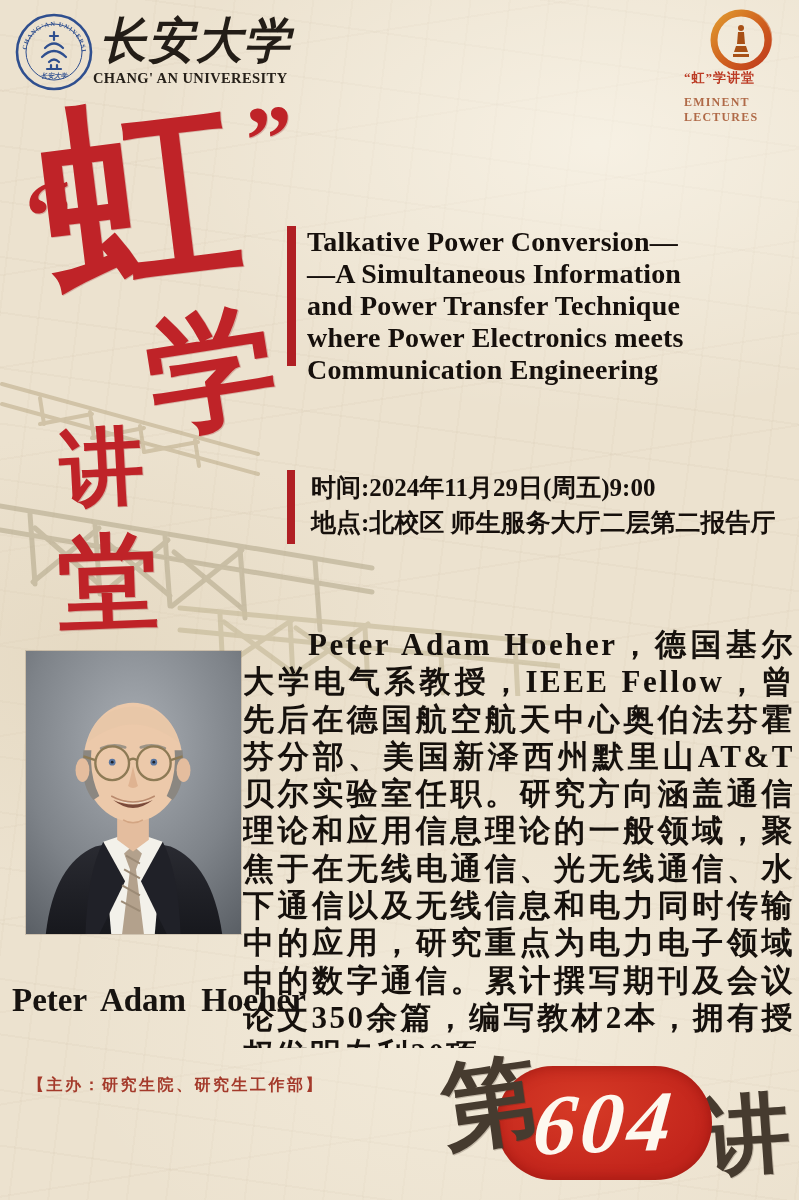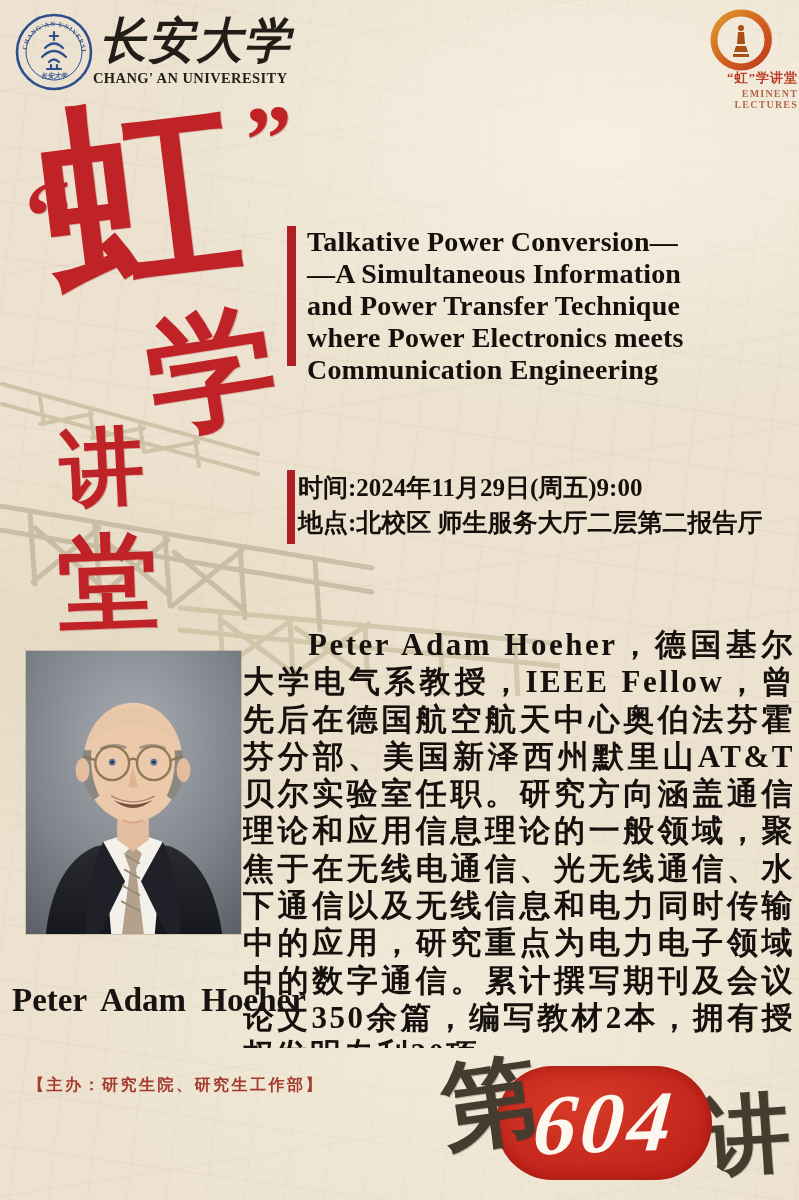--- a/index.html
+++ b/index.html
@@ -25,24 +25,24 @@
   .calligraphy {
     position:absolute; left:100px; top:10px; width:175px;
     font-size:46px; font-weight:bold; font-style:italic;
     letter-spacing:2px; color:#231d17; white-space:nowrap;
     transform:scaleY(1.05);
   }
   .univ-en {
     position:absolute; left:93px; top:70px;
     font-size:14.5px; font-weight:bold; letter-spacing:.4px; color:#262019;
   }
-  .series-logo { position:absolute; left:684px; top:6px; width:114px; text-align:right; }
+  .series-logo { position:absolute; left:684px; top:6px; width:114px; text-align:left; }
   .series-logo svg { display:block; margin:0 auto; }
   .series-logo .zh { font-size:13px; font-weight:bold; color:#bc3b24; letter-spacing:1px; margin-top:-3px; }
-  .series-logo .en { font-size:10px; font-weight:bold; color:#b06a48; letter-spacing:1.2px; margin-top:1px; }
+  .series-logo .en { font-size:12px; font-weight:bold; color:#b06a48; letter-spacing:1.2px; margin-top:8px; }
   
   .red-char { position:absolute; color:#bf2328; font-weight:bold; line-height:1;
               text-shadow:1px 1px 0 rgba(143,22,26,.25); }
   .q-open  { left:26px;  top:168px; font-size:95px;  transform:rotate(-6deg); }
   .c-hong  { left:42px;  top:96px;  font-size:195px; transform:rotate(-7deg); }
   .q-close { left:246px; top:92px;  font-size:95px;  transform:rotate(-4deg); }
   .c-xue   { left:148px; top:308px; font-size:128px; transform:rotate(-9deg); }
   .c-jiang { left:60px;  top:426px; font-size:84px;  transform:rotate(-3deg); }
   .c-tang  { left:58px;  top:533px; font-size:100px; transform:rotate(-2deg); }
   
@@ -50,21 +50,21 @@
   .red-bar { width:9px; background:#b01f24; }
   .title-bar { height:140px; }
   .title-text {
     margin-left:11px; width:495px;
     font-size:28px; font-weight:bold; line-height:32px;
     color:#16100c; letter-spacing:.2px;
   }
   
   .when-block { position:absolute; left:287px; top:470px; display:flex; }
   .when-bar { height:74px; width:8px; }
-  .when-text { margin-left:3px; font-size:25px; font-weight:bold; line-height:35px; color:#16100c; white-space:nowrap; }
+  .when-text { margin-left:16px; font-size:25px; font-weight:bold; line-height:35px; color:#16100c; white-space:nowrap; }
   
   .bridge { position:absolute; left:0; top:356px; opacity:.5; }
   
   .photo { position:absolute; left:25px; top:650px; width:217px; height:285px;
            border:1px solid rgba(120,100,80,.25); }
   
   .speaker-label { position:absolute; left:22px; top:942px; font-size:31px; font-weight:bold; color:#12100d; letter-spacing:1px; }
   .speaker-name  { position:absolute; left:12px; top:982px; font-size:33px; font-weight:bold; color:#171310; word-spacing:7px; white-space:nowrap; }
   
   .bio {

